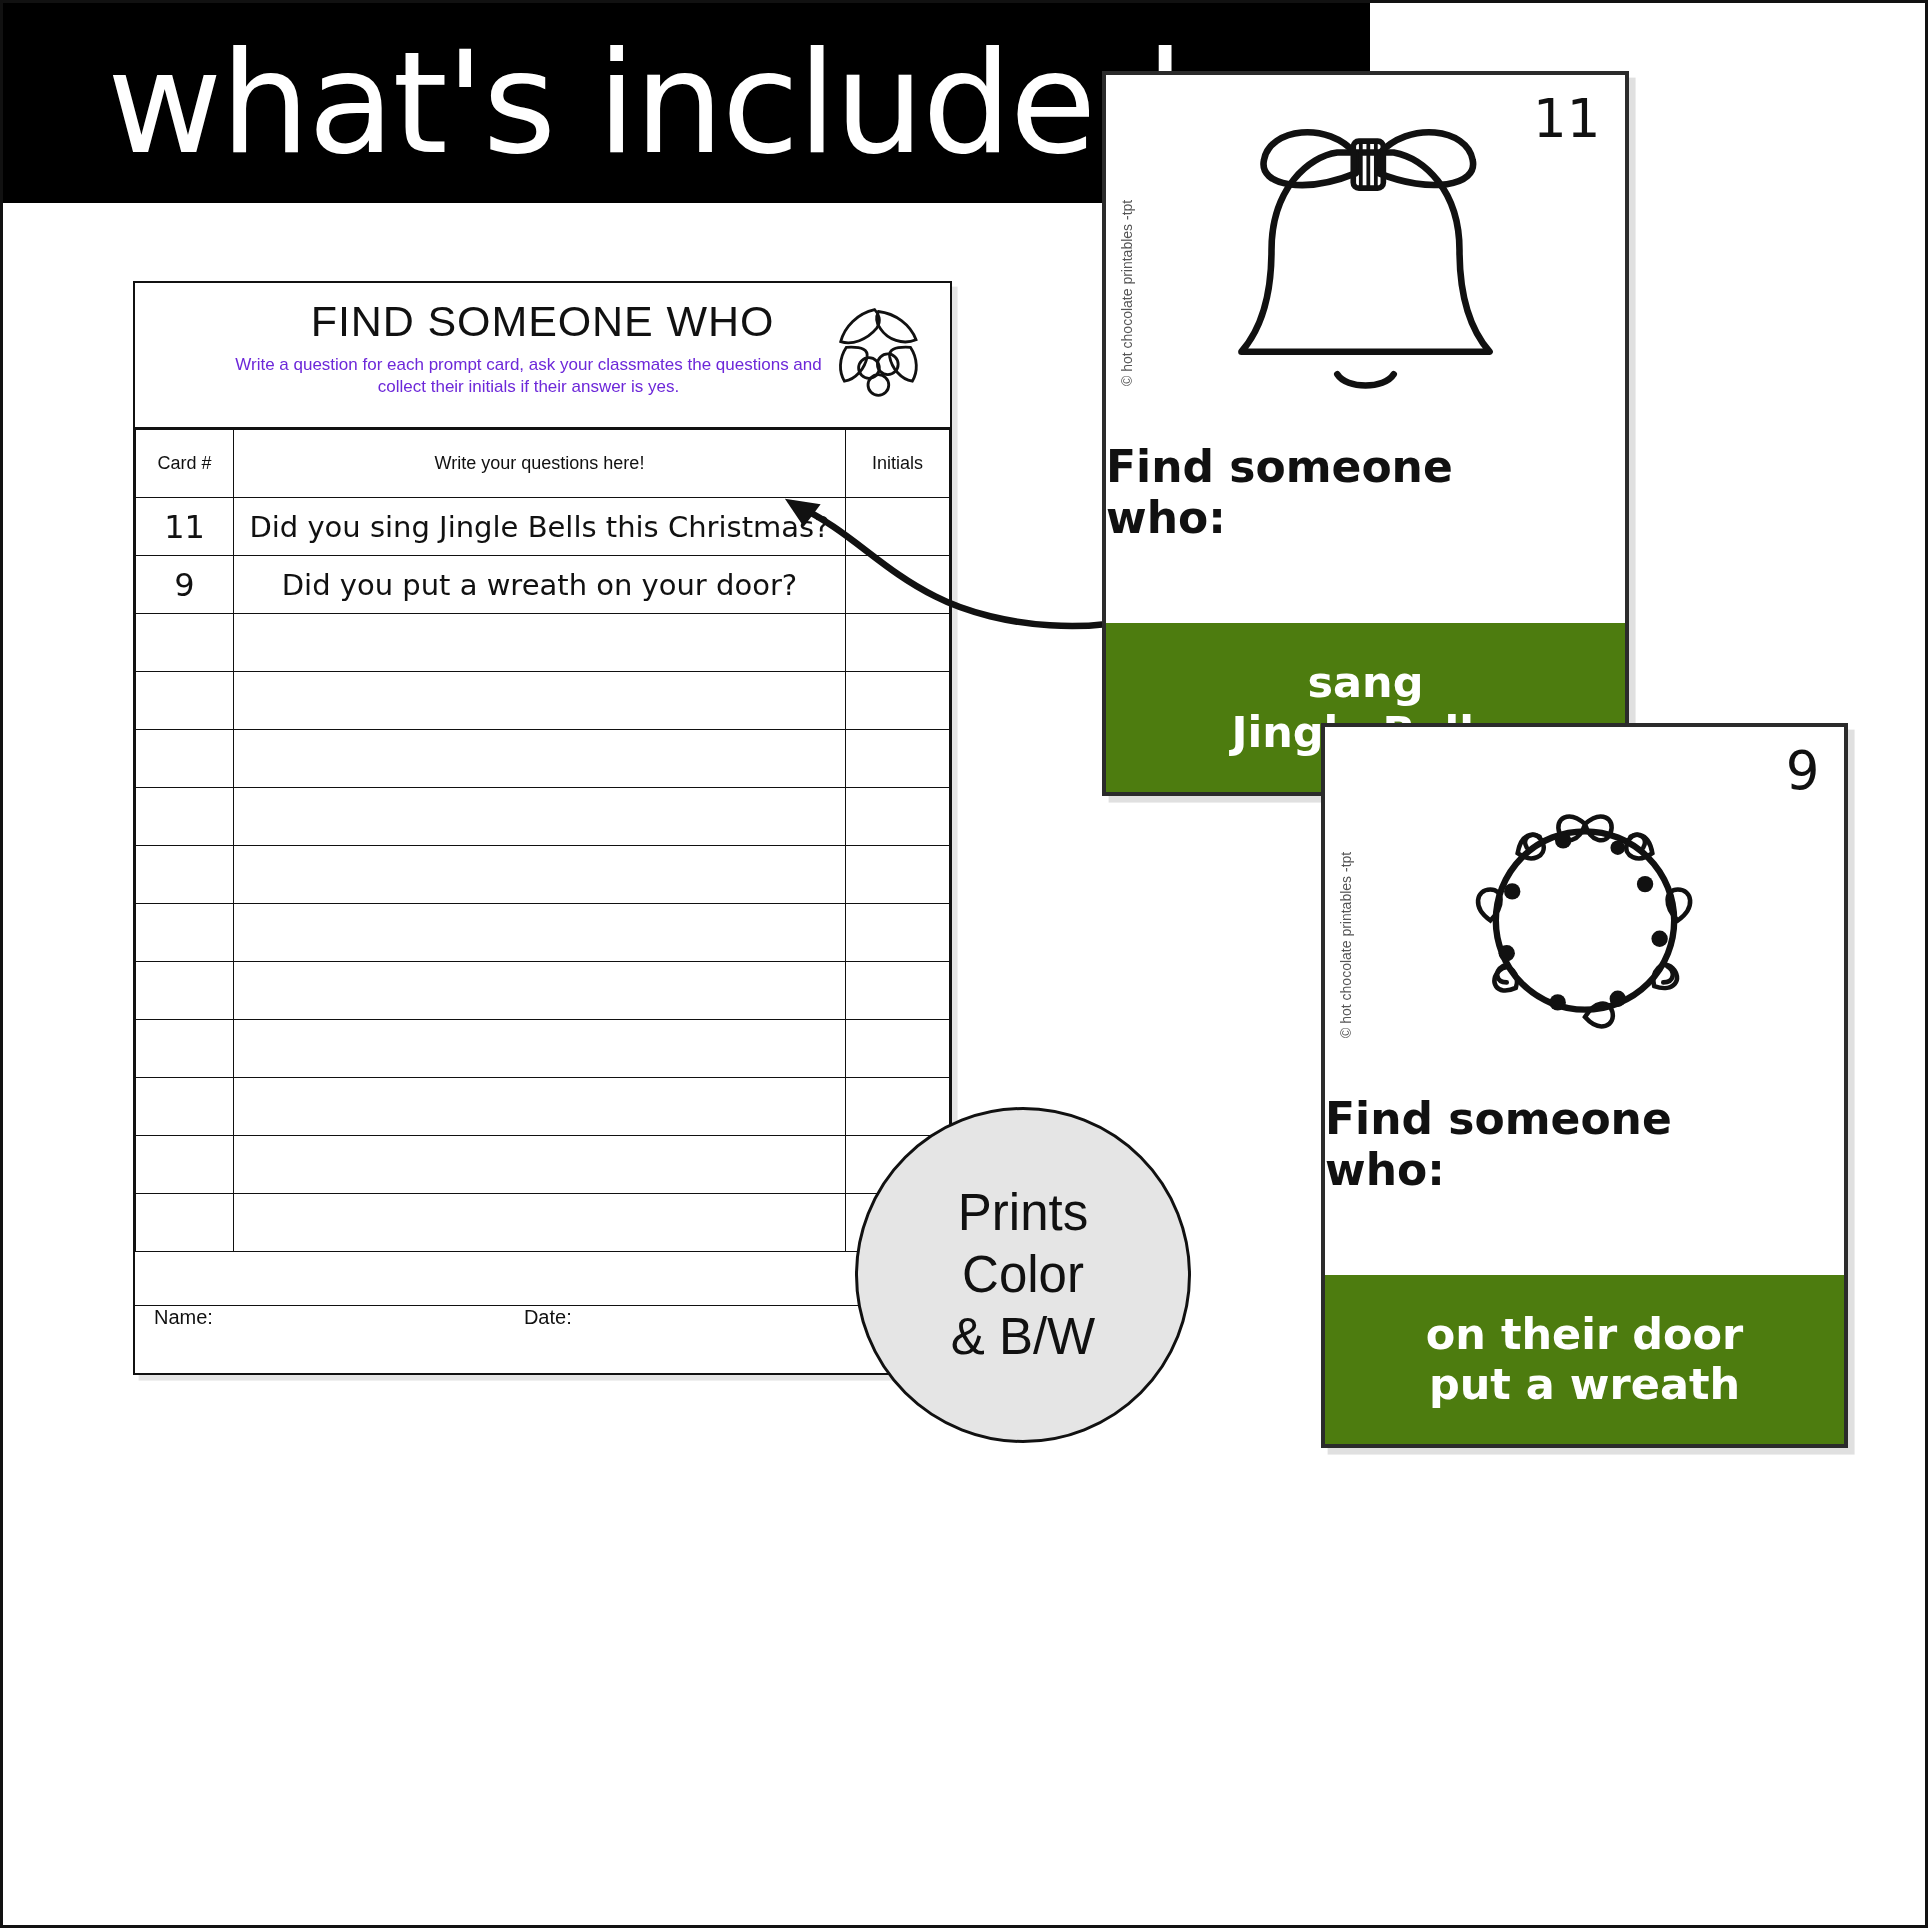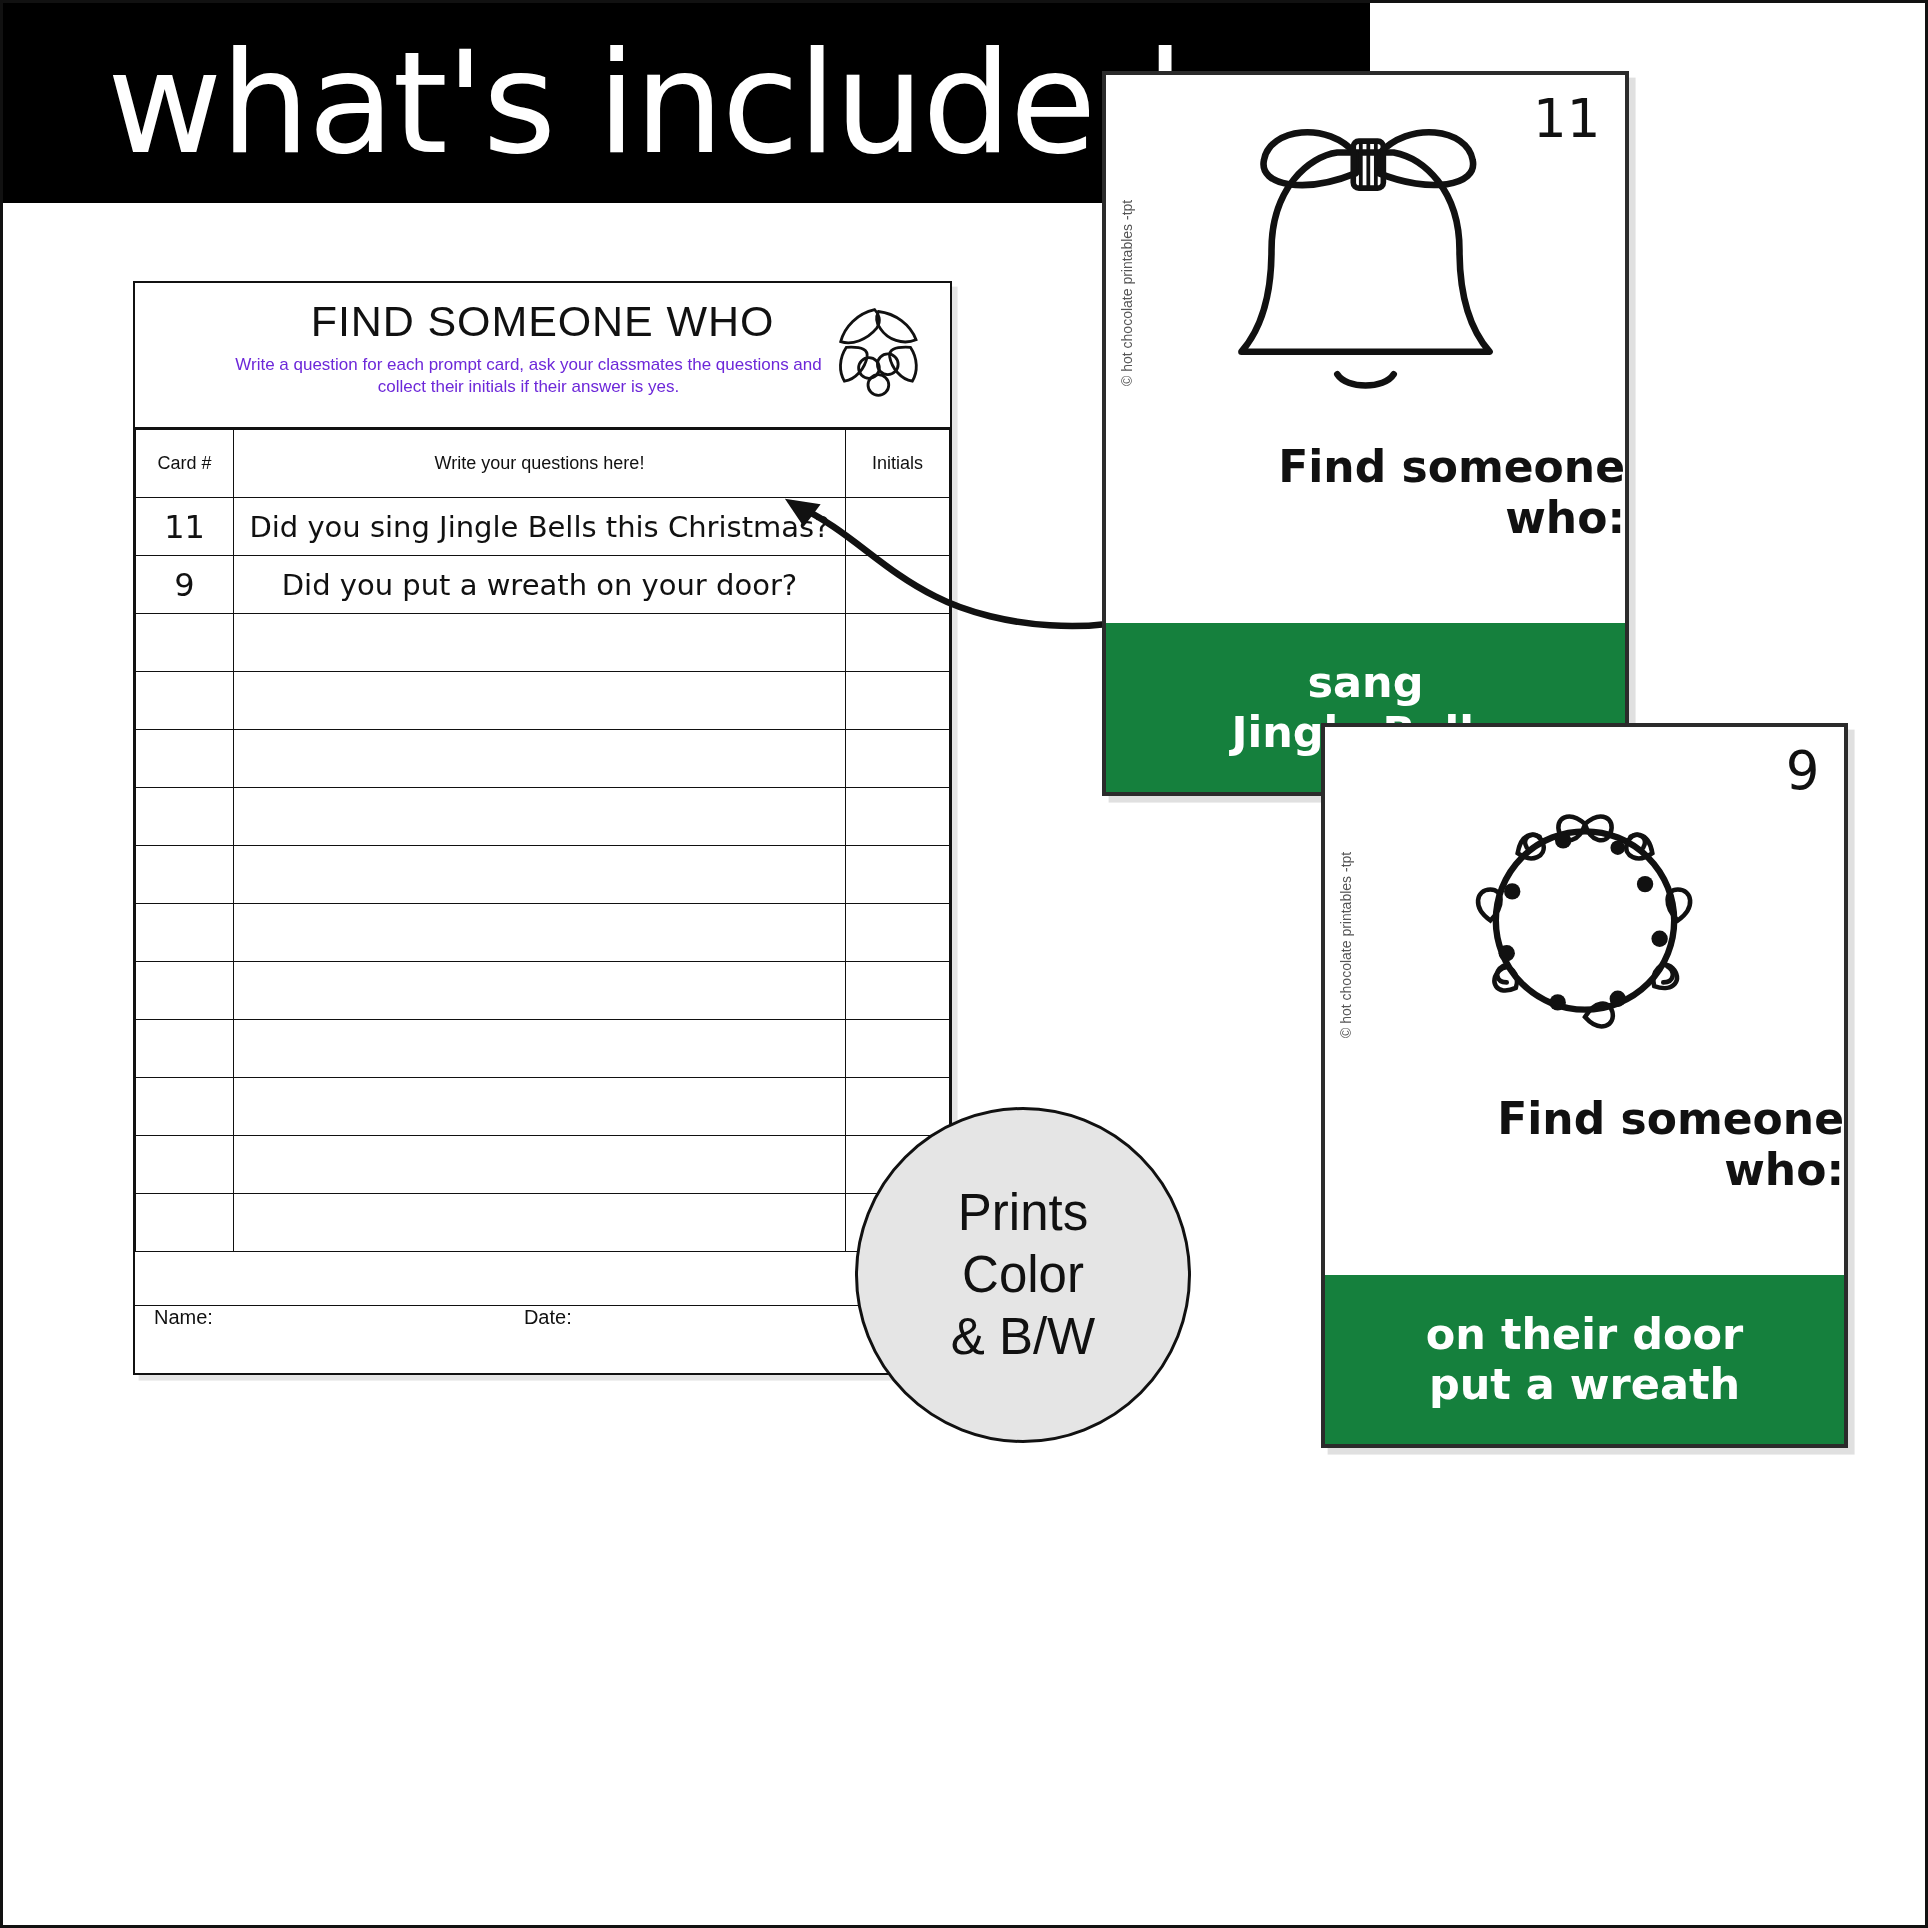--- a/index.html
+++ b/index.html
@@ -175,34 +175,34 @@
     height: 311px;
     display: flex;
     align-items: center;
     justify-content: center;
   }
   .card-find {
     position: absolute;
     left: 0;
     right: 0;
     top: 367px;
-    text-align: right;
+    text-align: left;
     font-family: "DejaVu Sans", sans-serif;
     font-weight: bold;
     font-size: 44px;
     line-height: 1.15;
     color: #111;
   }
   .card-band {
     position: absolute;
     left: 0;
     right: 0;
     bottom: 0;
     height: 169px;
-    background: #15803d;
+    background: #4d7c0f;
     color: #ffffff;
     display: flex;
     align-items: center;
     justify-content: center;
     text-align: center;
     font-family: "DejaVu Sans", sans-serif;
     font-weight: bold;
     font-size: 43px;
     line-height: 1.15;
   }

